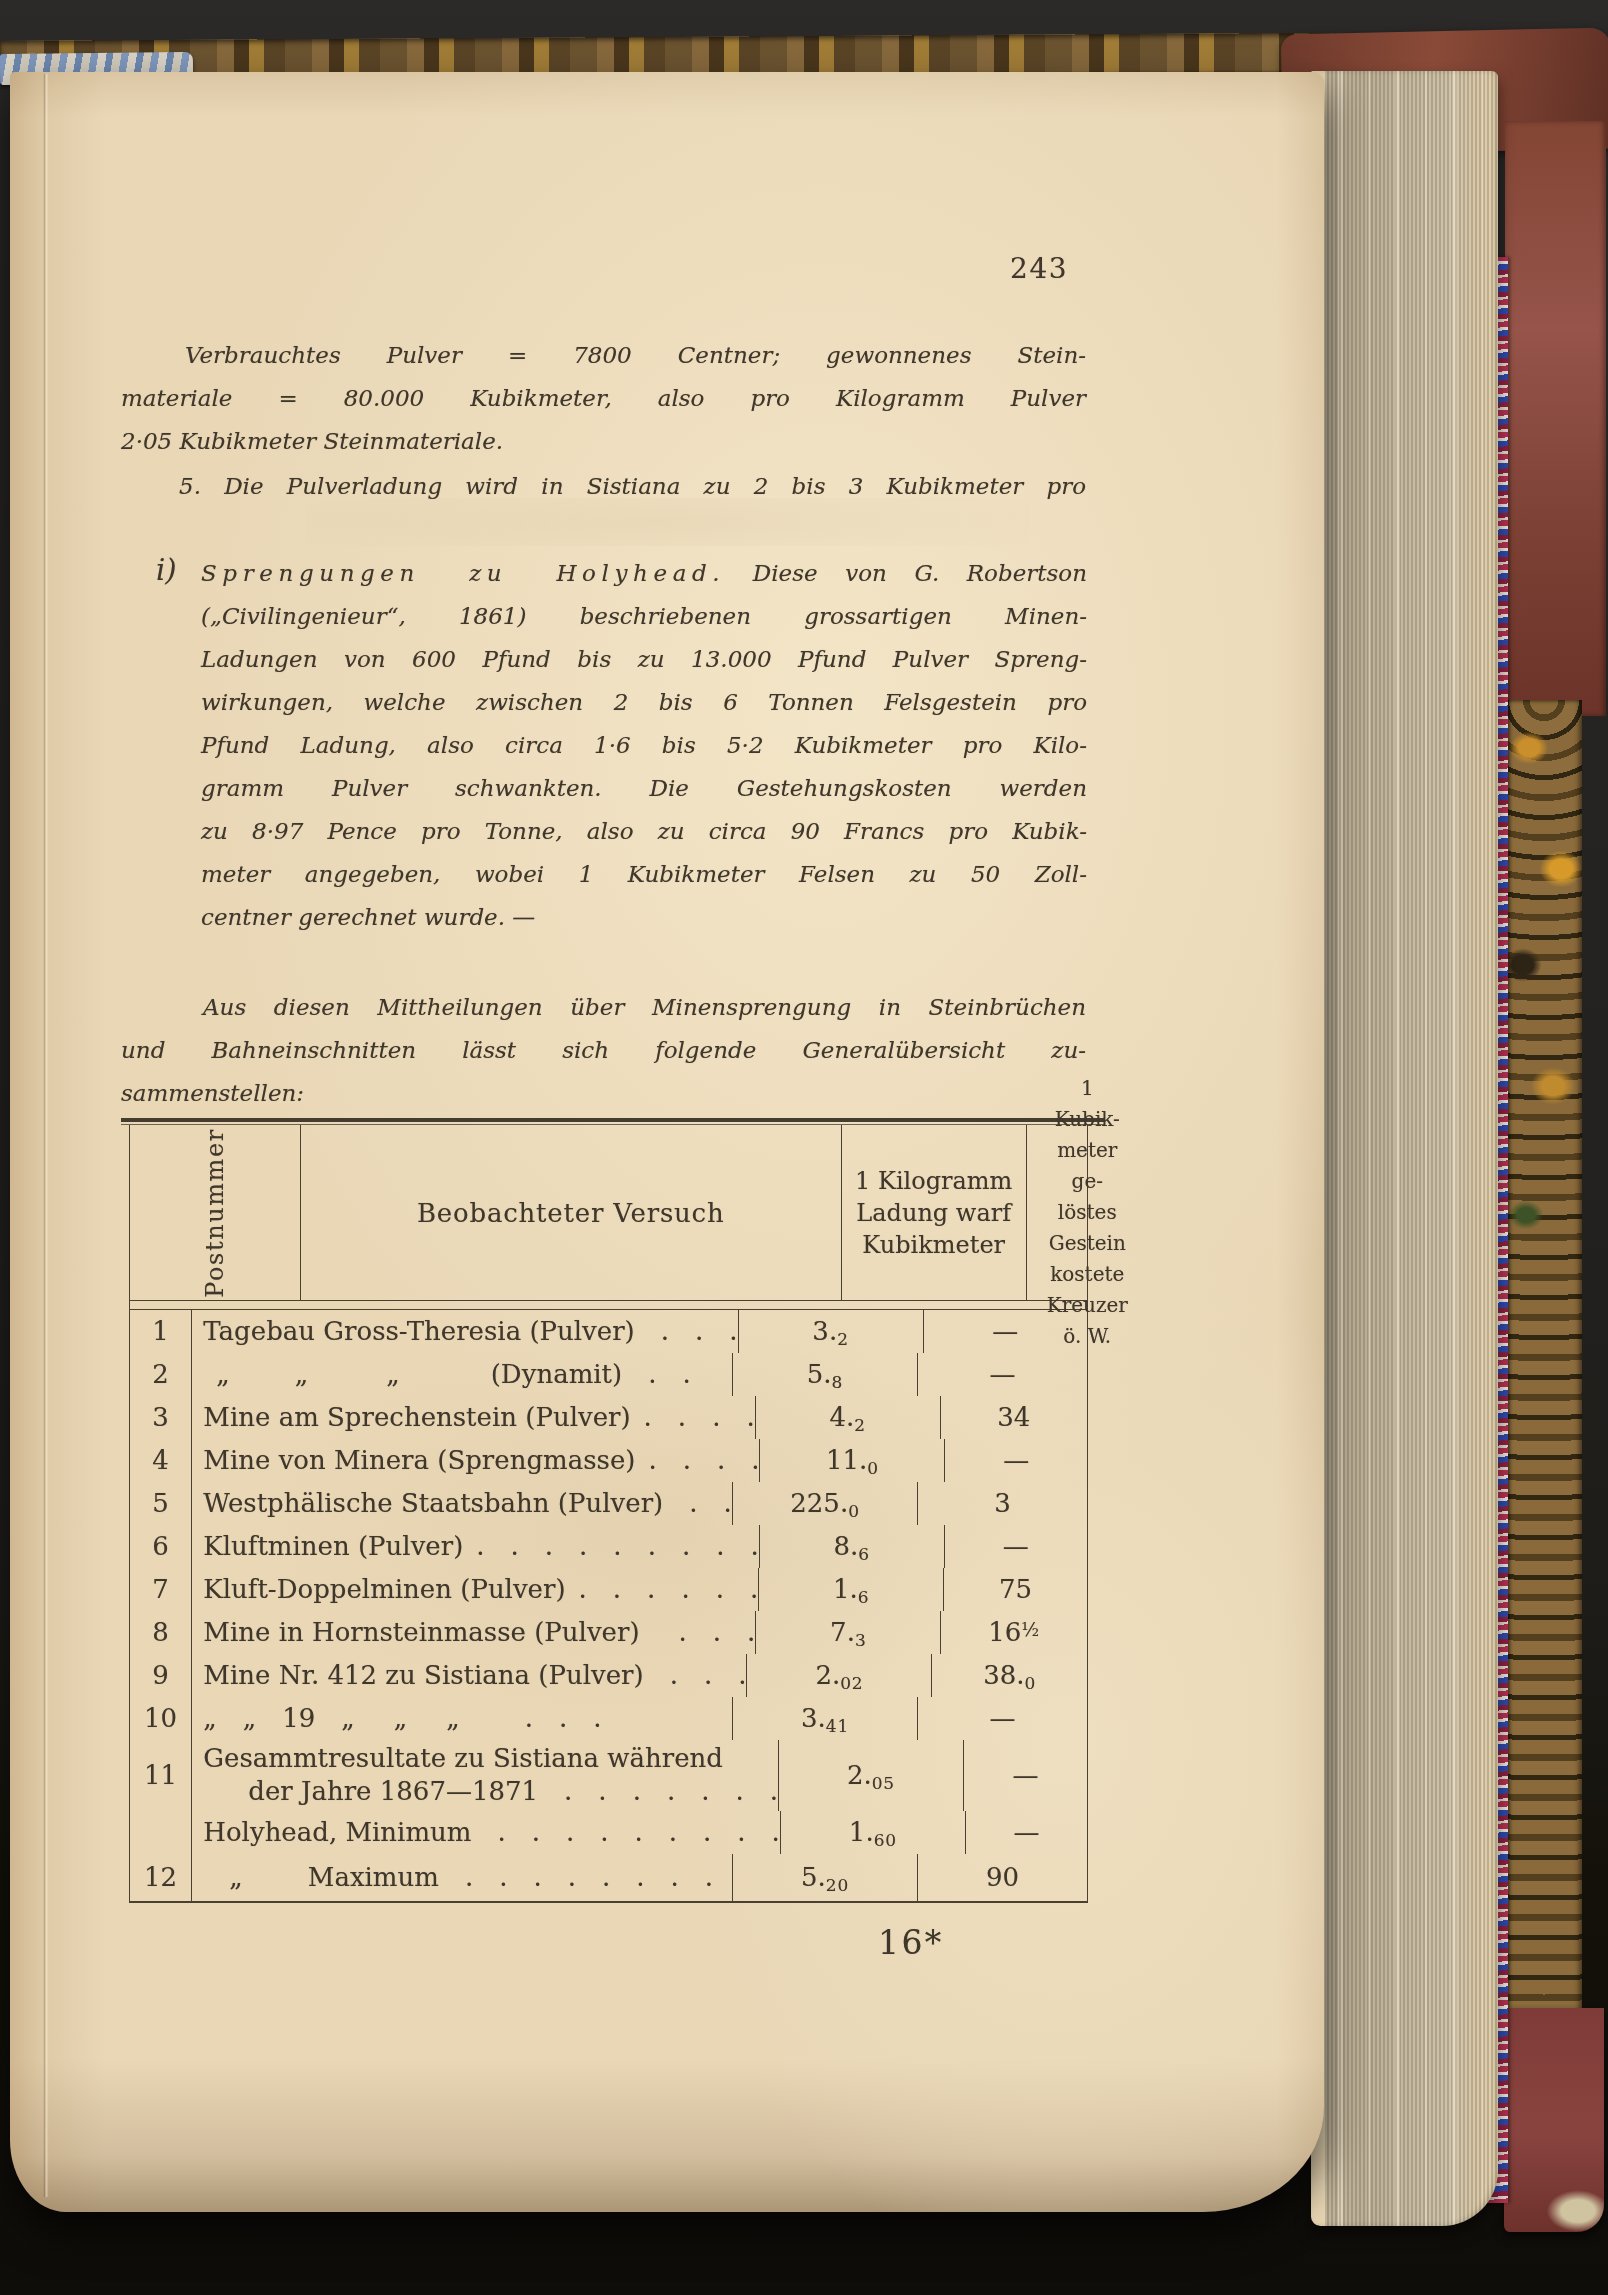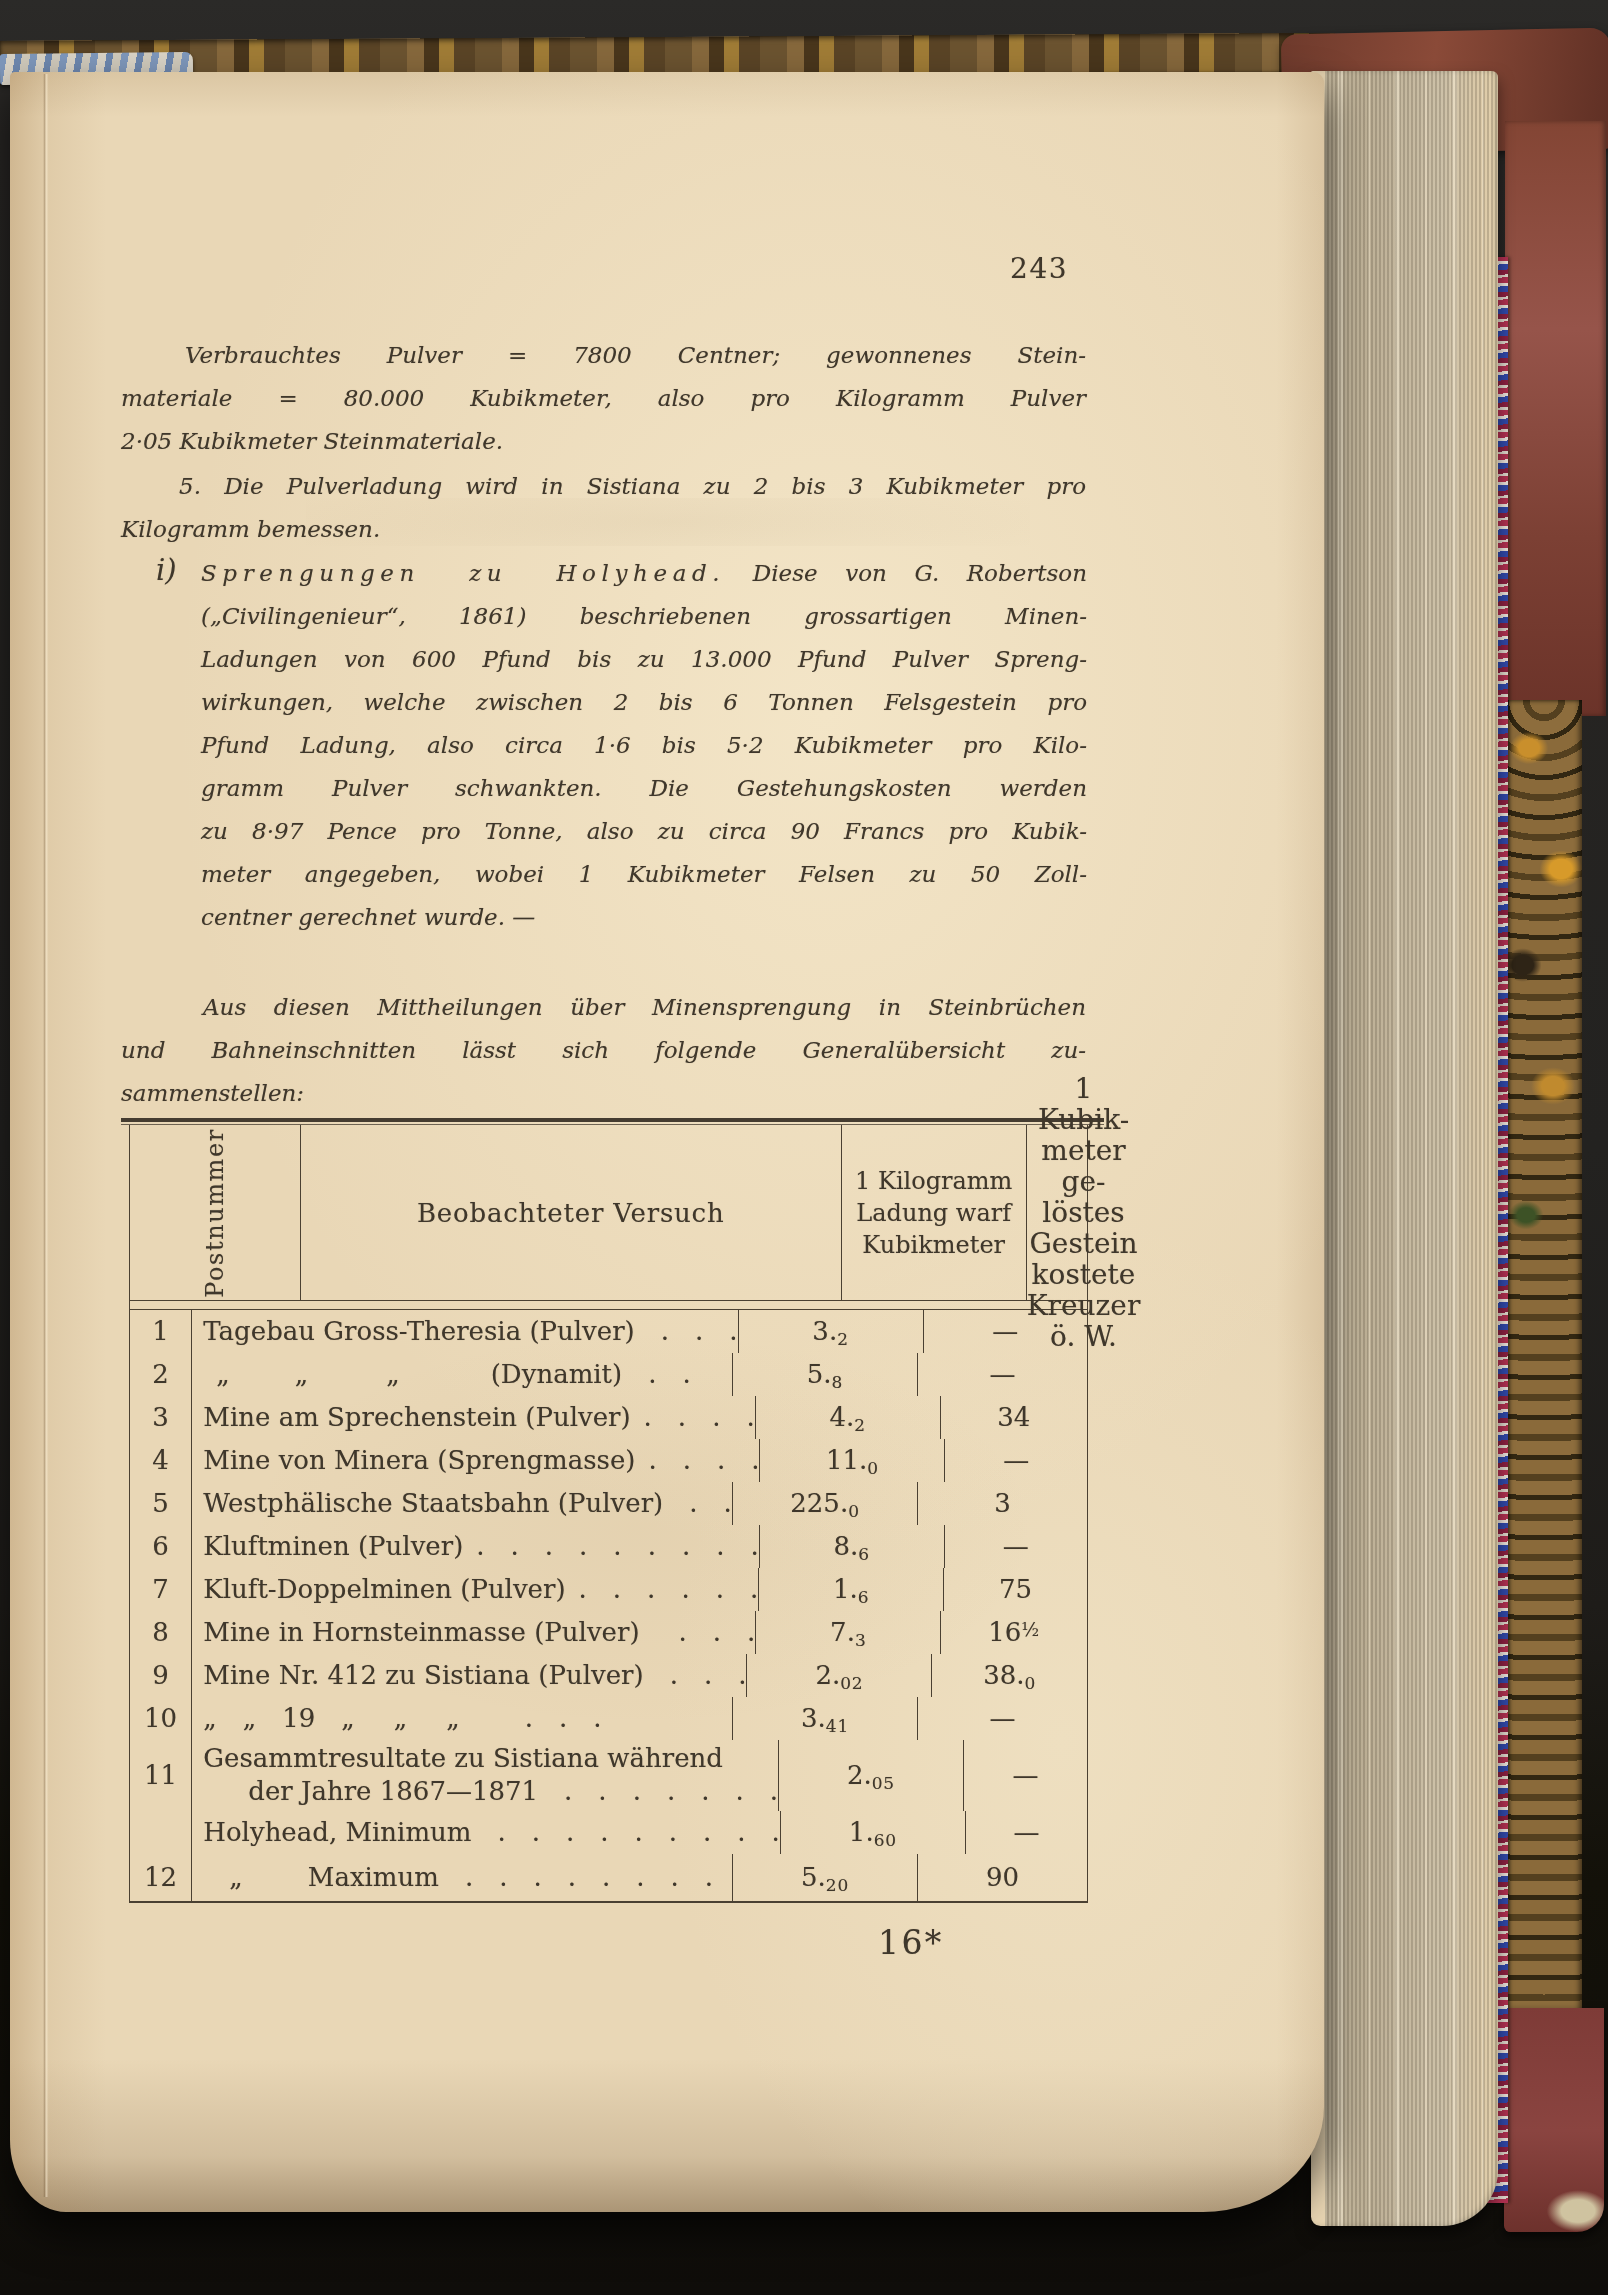--- a/index.html
+++ b/index.html
@@ -93,21 +93,21 @@
   .t-dblrule{height:9.6px;border-top:1.6px solid #4a4032;border-bottom:1.6px solid #4a4032;box-sizing:border-box;}
   .t-row{display:flex;}
   .tc{box-sizing:border-box;}
   .c1{flex:0 0 62px;border-right:1.6px solid #4a4032;display:flex;align-items:center;justify-content:center;}
   .c2{flex:0 0 541px;border-right:1.6px solid #4a4032;display:flex;flex-direction:column;justify-content:center;padding-left:11.3px;}
   .c3{flex:0 0 185px;border-right:1.6px solid #4a4032;display:flex;align-items:center;justify-content:center;}
   .c4{flex:1 1 auto;display:flex;align-items:center;justify-content:center;}
   .rot{transform:rotate(-90deg);white-space:nowrap;font-size:24px;letter-spacing:1.6px;}
   .hc2{font-size:26px;letter-spacing:0.8px;}
   .hlines{text-align:center;font-size:24px;line-height:32px;}
-  .h4lines{font-size:28px;line-height:31px;}
+  .h4lines{font-size:20px;line-height:31px;margin-left:20px;}
   .t-row .c1{font-size:26px;}
   .vline{font-size:26px;line-height:1.28;white-space:pre;}
   .vcont{padding-left:45px;}
   .num{font-size:26px;}
   .frac{font-size:17px;position:relative;top:4.8px;letter-spacing:0.8px;}
   .frac.raised{top:-5.6px;font-size:18.5px;}
   .sig-mark{left:878px;top:1923px;font-size:33px;letter-spacing:2.4px;}
 </style>
 </head>
 <body>
@@ -130,21 +130,20 @@
   <div class="abs page-number ink">243</div>
 
   <div class="abs para ink" style="top:334px;">
     <div class="ln jl ind80">Verbrauchtes Pulver = 7800 Centner; gewonnenes Stein-</div>
     <div class="ln jl">materiale = 80.000 Kubikmeter, also pro Kilogramm Pulver</div>
     <div class="ln">2·05 Kubikmeter Steinmateriale.</div>
   </div>
 
   <div class="abs para ink" style="top:465px;">
     <div class="ln jl ind72">5. Die Pulverladung wird in Sistiana zu 2 bis 3 Kubikmeter pro</div>
-    <div class="ln">Kilogramm bemessen.</div>
   </div>
 
   <div class="abs item-marker ink">i)</div>
   <div class="abs item-block ink">
     <div class="ln jl"><span class="spaced">Sprengungen zu Holyhead.</span> <span>Diese von G. Robertson</span></div>
     <div class="ln jl">(„Civilingenieur“, 1861) beschriebenen grossartigen Minen-</div>
     <div class="ln jl">Ladungen von 600 Pfund bis zu 13.000 Pfund Pulver Spreng-</div>
     <div class="ln jl">wirkungen, welche zwischen 2 bis 6 Tonnen Felsgestein pro</div>
     <div class="ln jl">Pfund Ladung, also circa 1·6 bis 5·2 Kubikmeter pro Kilo-</div>
     <div class="ln jl">gramm Pulver schwankten. Die Gestehungskosten werden</div>

